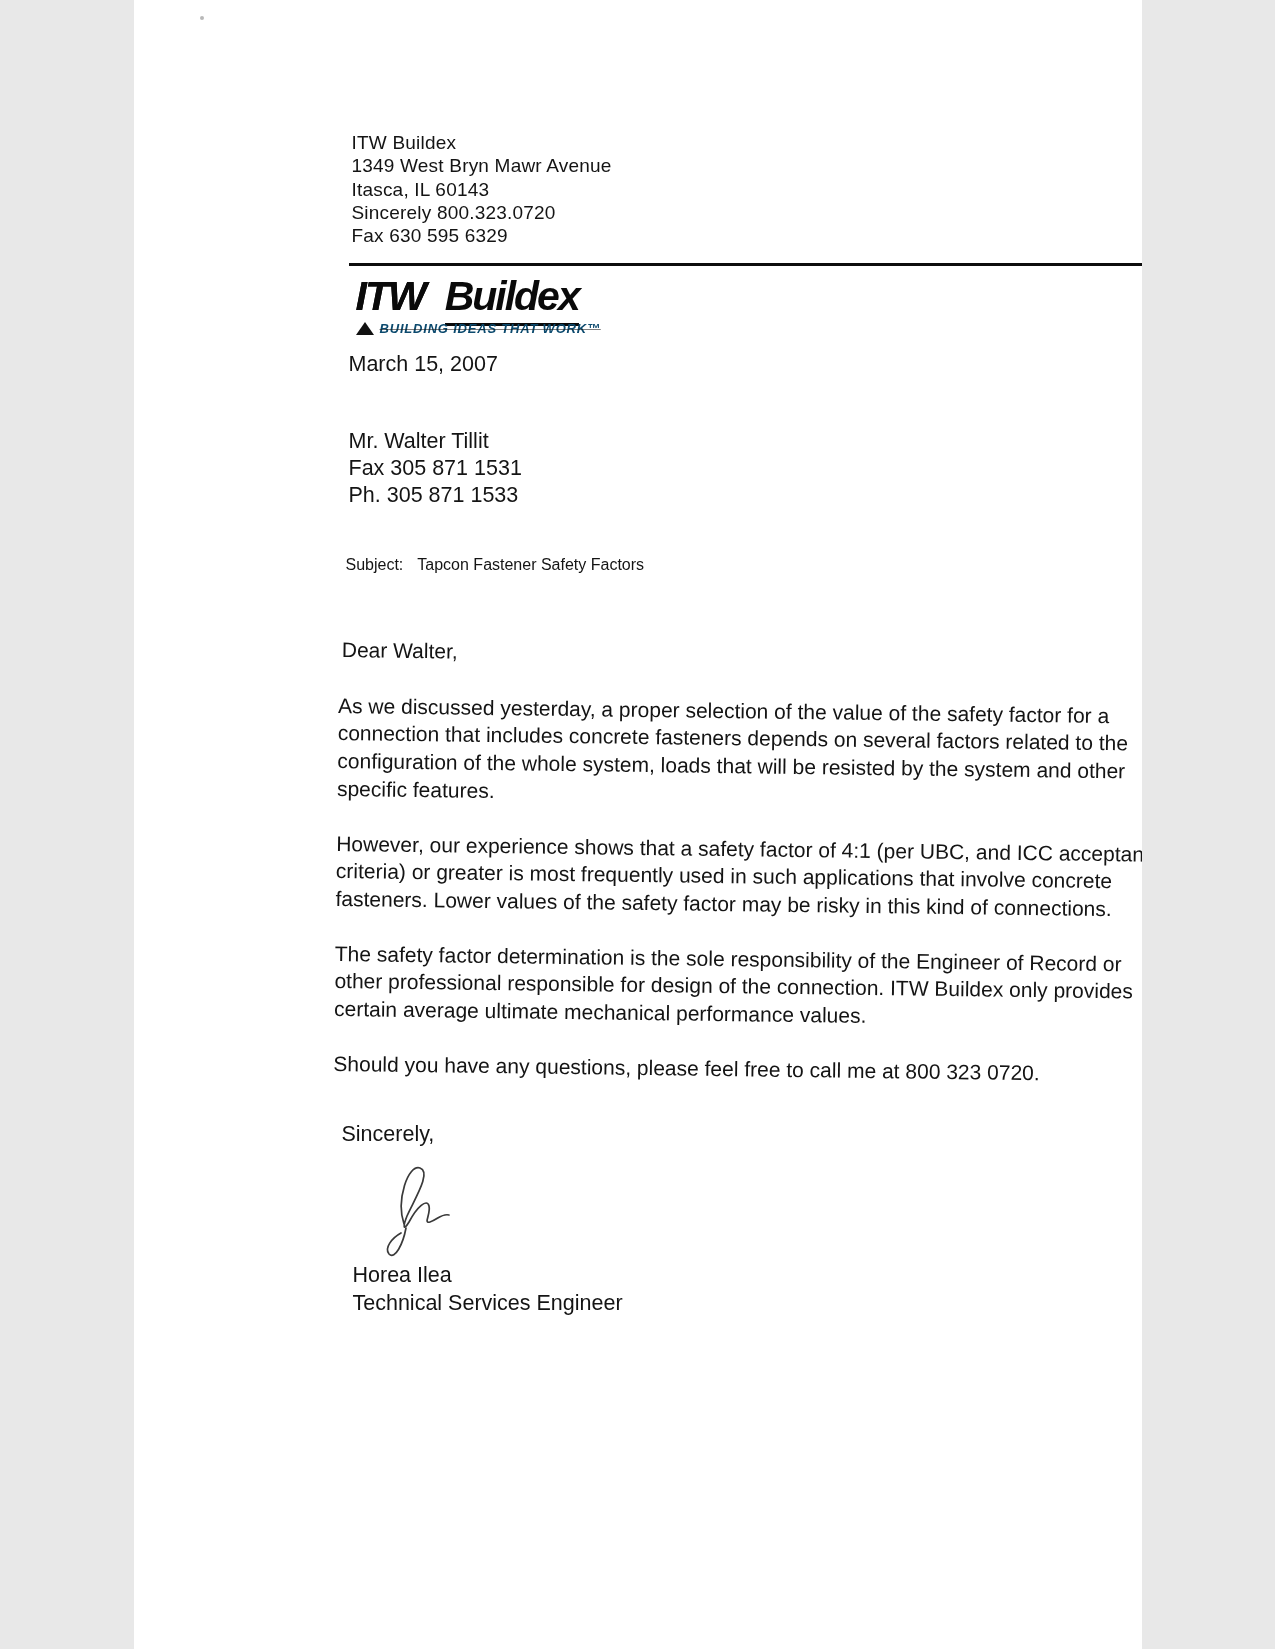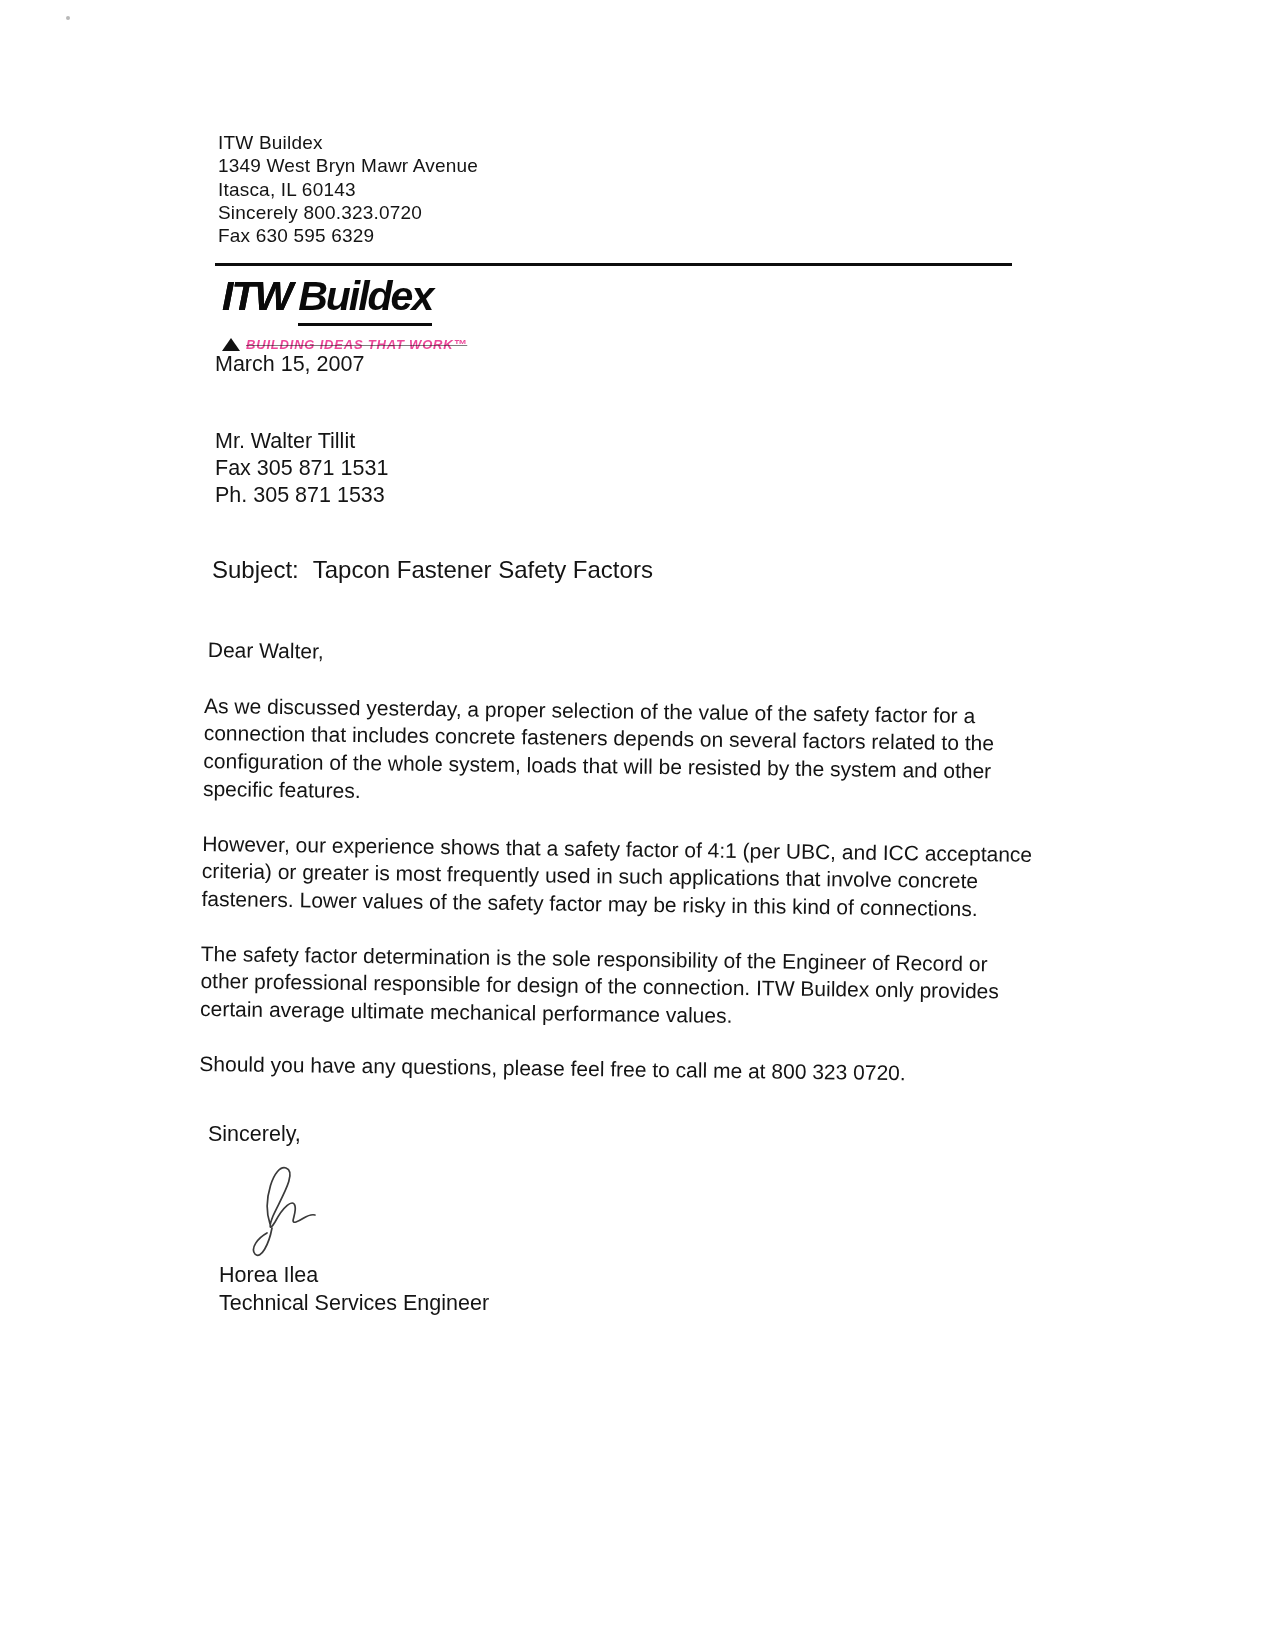--- a/index.html
+++ b/index.html
@@ -1,18 +1,18 @@
 <!DOCTYPE html>
 <html><head>
 <meta charset="utf-8">
 <style>
   html, body { margin: 0; padding: 0; background: #e8e8e8; }
   .page {
     position: relative;
-    width: 1275px;
+    width: 1008px;
     height: 1649px;
     margin: 0 auto;
     background: #ffffff;
     color: #141414;
     font-family: "Liberation Sans", sans-serif;
     overflow: hidden;
   }
   .scan-dot {
     position: absolute;
     left: 66px; top: 16px;
@@ -41,37 +41,37 @@
   .logo-main {
     font-size: 41px;
     font-weight: 700;
     font-style: italic;
     letter-spacing: -2px;
     color: #0a0a0a;
     line-height: 1;
     white-space: nowrap;
   }
   .logo-main .itw {
-    margin-right: 7px;
+    margin-right: 20px;
     text-shadow: 0 0 0 #000;
   }
   .logo-main .bdx {
     border-bottom: 3px solid #0a0a0a;
     padding-bottom: 4px;
   }
   .logo-tagline {
-    margin-top: 20px;
+    margin-top: 4px;
     display: flex;
     align-items: center;
     gap: 6px;
     font-size: 13px;
     font-weight: 700;
     font-style: italic;
     letter-spacing: .8px;
-    color: #ec4899;
+    color: #0c4a6e;
     text-decoration: line-through;
     text-decoration-thickness: 1px;
     text-decoration-color: rgba(20,20,20,.55);
   }
   .logo-mark {
     width: 0; height: 0;
     border-left: 9px solid transparent;
     border-right: 9px solid transparent;
     border-bottom: 13px solid #111;
     flex: 0 0 auto;
@@ -84,21 +84,21 @@
   }
   .recipient {
     position: absolute;
     left: 215px; top: 428px;
     font-size: 21.5px;
     line-height: 1.26;
   }
   .subject-line {
     position: absolute;
     left: 212px; top: 556px;
-    font-size: 24px;
+    font-size: 16px;
   }
   .subject-line .subject-label { margin-right: 14px; }
   .body-block {
     position: absolute;
     left: 205px; top: 636px;
     width: 845px;
     transform: rotate(0.75deg);
     transform-origin: 0 0;
     font-size: 21px;
     line-height: 1.32;

